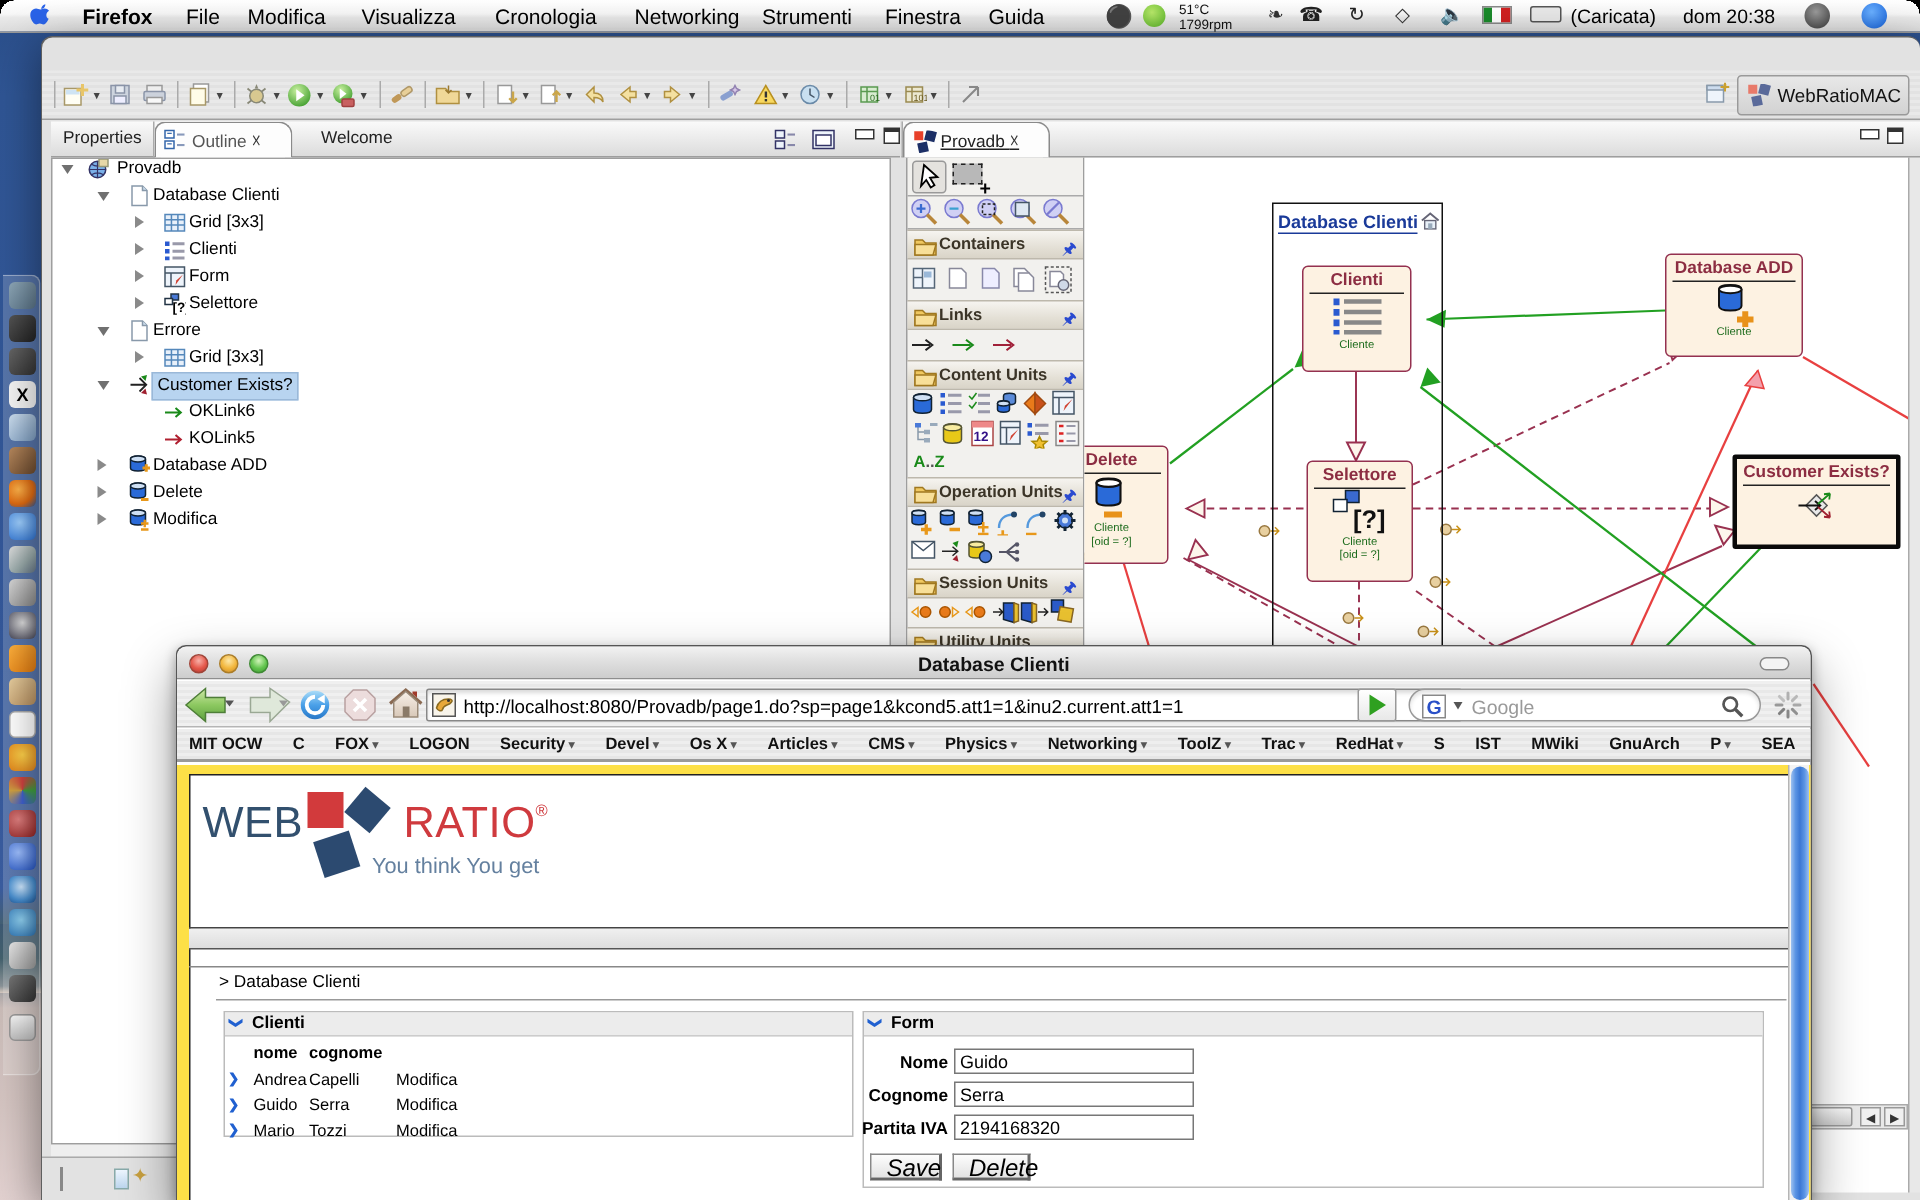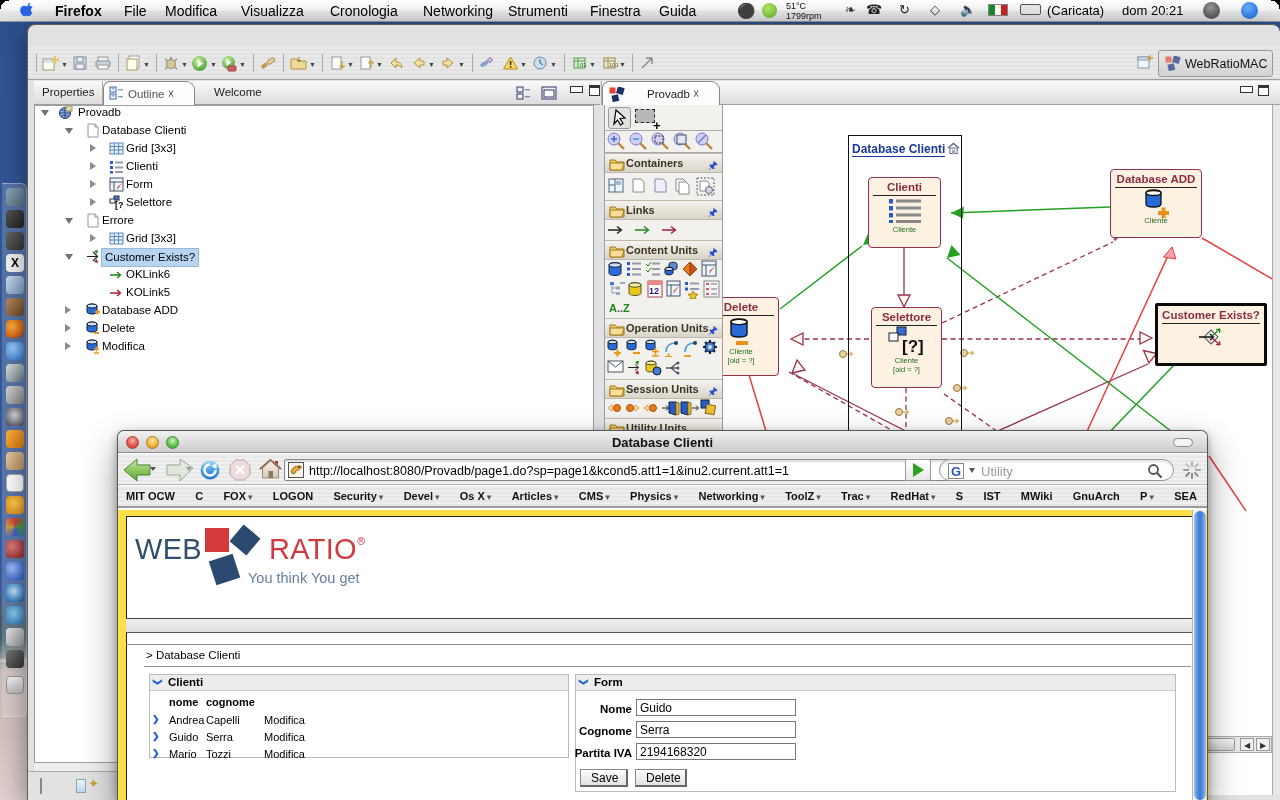--- a/index.html
+++ b/index.html
@@ -77,21 +77,21 @@
   background:linear-gradient(180deg,#f2f2f2,#e0e0e0 45%,#cdcdcd); border-bottom:1px solid #8e8e8e; border-radius:7px 7px 0 0; }
 #fnav { position:absolute; left:0; top:23px; width:100%; height:31px;
   background:repeating-linear-gradient(180deg,#f0f0f0 0 2px,#e8e8e8 2px 4px); border-bottom:1px solid #b5b5b5; }
 #fbook { position:absolute; left:0; top:55px; width:100%; height:22px;
   background:repeating-linear-gradient(180deg,#eee 0 2px,#e6e6e6 2px 4px); border-bottom:2px solid #9a9a9a; font-size:11px; font-weight:bold; color:#111; }
 v:after { content:"\25BE"; color:#555; font-size:9px; margin-left:2px; font-weight:normal; }
 #fcontent { position:absolute; left:0; top:79px; width:1089px; height:291px; background:#fde047; overflow:hidden; }
 #fscroll { position:absolute; right:1px; top:79px; width:14px; height:291px; background:#f2f2f2; border-left:1px solid #b5b5b5; }
 #fthumb { position:absolute; left:1px; top:1px; width:12px; height:289px; border-radius:6px;
   background:linear-gradient(90deg,#9ec1ef 0%,#5b94e4 25%,#3b77d4 50%,#5b94e4 75%,#9ec1ef 100%); }
-.btn { font-family:"Liberation Sans",sans-serif; font-size:12px; background:linear-gradient(180deg,#fdfdfd,#e2e2e2); border:1px solid #888; border-right:2px solid #666; border-bottom:2px solid #666; padding:1px 10px; }
+.btn { font-family:"Liberation Sans",sans-serif; font-size:16px; background:linear-gradient(180deg,#fdfdfd,#e2e2e2); border:1px solid #888; border-right:2px solid #666; border-bottom:2px solid #666; padding:1px 10px;font-style:italic; }
 </style>
 </head>
 <body>
 <div id="screen">
   <div id="wall"></div>
   <div id="sea"></div>
   <div id="dock">
     <div class="dicon" style="top:4px;background:linear-gradient(135deg,#8fa8b8,#5a7488)"></div>
     <div class="dicon" style="top:26px;background:linear-gradient(135deg,#555,#222)"></div>
     <div class="dicon" style="top:48px;background:linear-gradient(135deg,#666,#333)"></div>
@@ -133,21 +133,21 @@
     <div class="mstat" style="left:762px;top:3px;width:15px;height:15px;border-radius:50%;background:radial-gradient(circle at 40% 35%,#b8e86a,#58b428);"></div>
     <div class="mstat" style="left:786px;top:1px;font-size:9px;line-height:10px;color:#111;">51°C<br>1799rpm</div>
     <div class="mstat" style="left:845px;top:2px;color:#333;">❧</div>
     <div class="mstat" style="left:866px;top:2px;color:#222;">☎</div>
     <div class="mstat" style="left:899px;top:2px;color:#222;">↻</div>
     <div class="mstat" style="left:930px;top:2px;color:#333;">◇</div>
     <div class="mstat" style="left:960px;top:2px;color:#222;">🔈</div>
     <div class="mstat" style="left:988px;top:4px;width:20px;height:12px;background:linear-gradient(90deg,#1a8a2a 33%,#fff 33%,#fff 66%,#d02020 66%);border:1px solid #888;"></div>
     <div class="mstat" style="left:1020px;top:4px;width:21px;height:11px;border:1px solid #555;border-radius:2px;background:#e8e8e8;"></div>
     <div class="mstat" style="left:1047px;top:3px;">(Caricata)</div>
-    <div class="mstat" style="left:1122px;top:3px;">dom 20:21</div>
+    <div class="mstat" style="left:1122px;top:3px;">dom 20:38</div>
     <div class="mstat" style="left:1203px;top:2px;width:17px;height:17px;border-radius:50%;background:radial-gradient(circle at 45% 35%,#9a9a9a,#3a3a3a);"></div>
     <div class="mstat" style="left:1241px;top:2px;width:17px;height:17px;border-radius:50%;background:radial-gradient(circle at 40% 35%,#6ab0ff,#1560d8);"></div>
     <div class="corner l"></div>
     <div class="corner r"></div>
   </div>
   <div id="eclipse">
     <div id="etoolbar">
       <div class="tsep" style="left:8px;"></div>
       <div class="ticon" style="left:14px;"><svg width="17" height="16" viewBox="0 0 17 16">
             <rect x="1" y="4" width="11" height="11" fill="#fffef4" stroke="#a89868"></rect>
@@ -419,21 +419,21 @@
           <svg class="ticon16" style="left:50px;" viewBox="0 0 15 15">
               <path d="M2 3c0-1.2 2.2-2 5-2s5 .8 5 2v6c0 1.2-2.2 2-5 2s-5-.8-5-2z" fill="#2a6ad8" stroke="#123"></path>
               <ellipse cx="7" cy="3" rx="5" ry="2" fill="#cfe0f4" stroke="#123"></ellipse>
               <path d="M9 10h5M11.5 7.5v5M9 14h5" stroke="#e8981a" stroke-width="1.6"></path>
             </svg>
           <span style="position:absolute;left:67px;">Modifica</span>
         </div>
       </div>
     </div>
     <div class="tabbar" style="left:573px;top:56px;width:680px;border-left:1px solid #aaa;">
-      <div class="vtab sel" style="left:0px;padding-left:44px;padding-right:20px;">
+      <div class="vtab sel" style="left:0px;padding-left:24px;padding-right:20px;text-decoration:underline;">
         <svg style="position:absolute;left:6px;top:5px;" width="16" height="15" viewBox="0 0 16 15">
             <rect x="0.5" y="0.5" width="6" height="6" fill="#e8402a"></rect>
             <rect x="8" y="0" width="7" height="7" fill="#1c2f66" transform="rotate(15 11 3)"></rect>
             <rect x="3" y="8" width="6.6" height="6.6" fill="#1c2f66" transform="rotate(-12 6 11)"></rect>
           </svg>
         Provadb <span style="color:#333;font-size:12px;">☓</span></div>
       <div style="position:absolute;left:638px;top:5px;width:13px;height:7px;border:1px solid #333;background:#fff;"></div>
       <div style="position:absolute;left:656px;top:4px;width:11px;height:11px;border:1px solid #333;background:#fff;border-top:3px solid #333;"></div>
     </div>
     <div id="palette">
@@ -880,21 +880,21 @@
             </svg></div>
         <div style="position:absolute;left:24px;top:3.5px;font-size:12.5px;color:#000;">http://localhost:8080/Provadb/page1.do?sp=page1&amp;kcond5.att1=1&amp;inu2.current.att1=1</div>
         <div style="position:absolute;right:6px;top:7px;width:0;height:0;border-left:4.5px solid transparent;border-right:4.5px solid transparent;border-top:6px solid #444;"></div>
       </div>
       <div style="position:absolute;left:787px;top:5px;width:26px;height:22px;background:linear-gradient(180deg,#fff,#e8e8e8);border:1px solid #999;border-radius:2px;">
           <div style="position:absolute;left:7px;top:3px;width:0;height:0;border-top:7px solid transparent;border-bottom:7px solid transparent;border-left:11px solid #2fa020;"></div>
         </div>
       <div style="position:absolute;left:821px;top:5px;width:235px;height:22px;background:#fff;border:1px solid #999;border-radius:11px;box-shadow:inset 0 2px 3px rgba(0,0,0,0.12);">
         <div style="position:absolute;left:8px;top:2.5px;width:16px;height:16px;border:1px solid #888;font-size:13px;font-weight:bold;color:#2a50c8;text-align:center;line-height:16px;background:#fff;">G</div>
         <div style="position:absolute;left:29px;top:8px;width:0;height:0;border-left:3.5px solid transparent;border-right:3.5px solid transparent;border-top:5px solid #555;"></div>
-        <div style="position:absolute;left:41px;top:4px;font-size:13px;color:#999;">Utility</div>
+        <div style="position:absolute;left:41px;top:4px;font-size:13px;color:#999;">Google</div>
         <svg style="position:absolute;right:10px;top:3px;" width="16" height="16" viewBox="0 0 16 16">
             <circle cx="6.5" cy="6.5" r="4.5" fill="none" stroke="#555" stroke-width="1.8"></circle>
             <path d="M10 10l4.5 4.5" stroke="#555" stroke-width="2.2"></path>
           </svg>
       </div>
       <svg style="position:absolute;left:1064px;top:6px;" width="20" height="20" viewBox="0 0 20 20">
           <g stroke="#b0b0b0" stroke-width="2" stroke-linecap="round">
             <path d="M10 2v4"></path>
             <path d="M10 14v4" stroke="#888"></path>
             <path d="M2 10h4" stroke="#999"></path>

